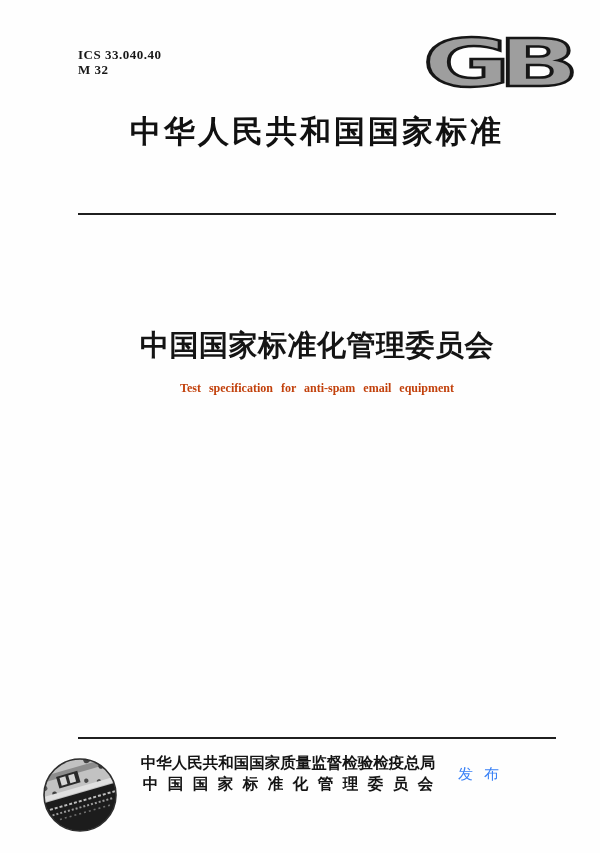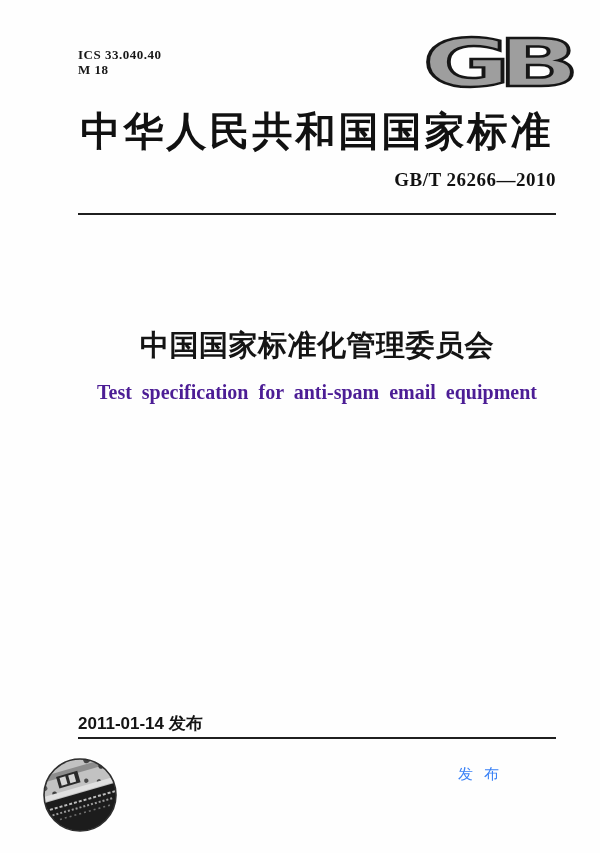--- a/index.html
+++ b/index.html
@@ -50,21 +50,21 @@
   }
 
   .header-title {
     position: absolute;
     left: 78px;
     top: 109px;
     width: 478px;
     text-align: center;
     font-family: "Liberation Serif", serif;
     font-weight: bold;
-    font-size: 40px;
+    font-size: 31px;
     line-height: 46px;
     letter-spacing: 3px;
     white-space: nowrap;
     color: #111;
   }
 
   .std-number {
     position: absolute;
     right: 44px;
     top: 169px;
@@ -101,23 +101,23 @@
   }
 
   .title-en {
     position: absolute;
     left: 78px;
     top: 381px;
     width: 478px;
     text-align: center;
     font-family: "Liberation Serif", serif;
     font-weight: bold;
-    font-size: 20px;
+    font-size: 12px;
     word-spacing: 5px;
-    color: #4c1d95;
+    color: #c2410c;
   }
 
   .dates {
     position: absolute;
     left: 78px;
     top: 712px;
     width: 478px;
     display: flex;
     justify-content: space-between;
     font-family: "Liberation Sans", sans-serif;
@@ -171,45 +171,47 @@
     height: 76px;
   }
 </style>
 </head>
 <body>
 
 <div class="page">
 
   <div class="ics">
     <div>ICS 33.040.40</div>
-    <div>M 18</div>
+    <div>M 32</div>
   </div>
 
   <svg class="gb-logo" viewBox="0 0 166 64" preserveAspectRatio="none" aria-hidden="true">
     <g transform="scale(1.78 1)">
       <text x="46" y="53" font-size="60" text-anchor="middle">GB</text>
     </g>
   </svg>
 
   <div class="header-title">中华人民共和国国家标准</div>
 
-  <div class="std-number">GB/T 26266—2010</div>
 
   <div class="rule rule-top"></div>
 
   <div class="title-cn">中国国家标准化管理委员会</div>
 
   <div class="title-en">Test specification for anti-spam email equipment</div>
 
   <div class="dates">
-    <span>2011-01-14 发布</span>
   </div>
 
   <div class="rule rule-bottom"></div>
 
+  <div class="issuer">
+    <div class="issuer-1">中华人民共和国国家质量监督检验检疫总局</div>
+    <div class="issuer-2">中国国家标准化管理委员会</div>
+  </div>
 
   <div class="publish">发布</div>
 
   <svg class="seal" viewBox="0 0 76 76" aria-hidden="true">
     <defs>
       <clipPath id="sealClip">
           <circle cx="38" cy="38" r="36"></circle>
         </clipPath>
     </defs>
     <circle cx="38" cy="38" r="36" fill="#1c1c1c"></circle>

